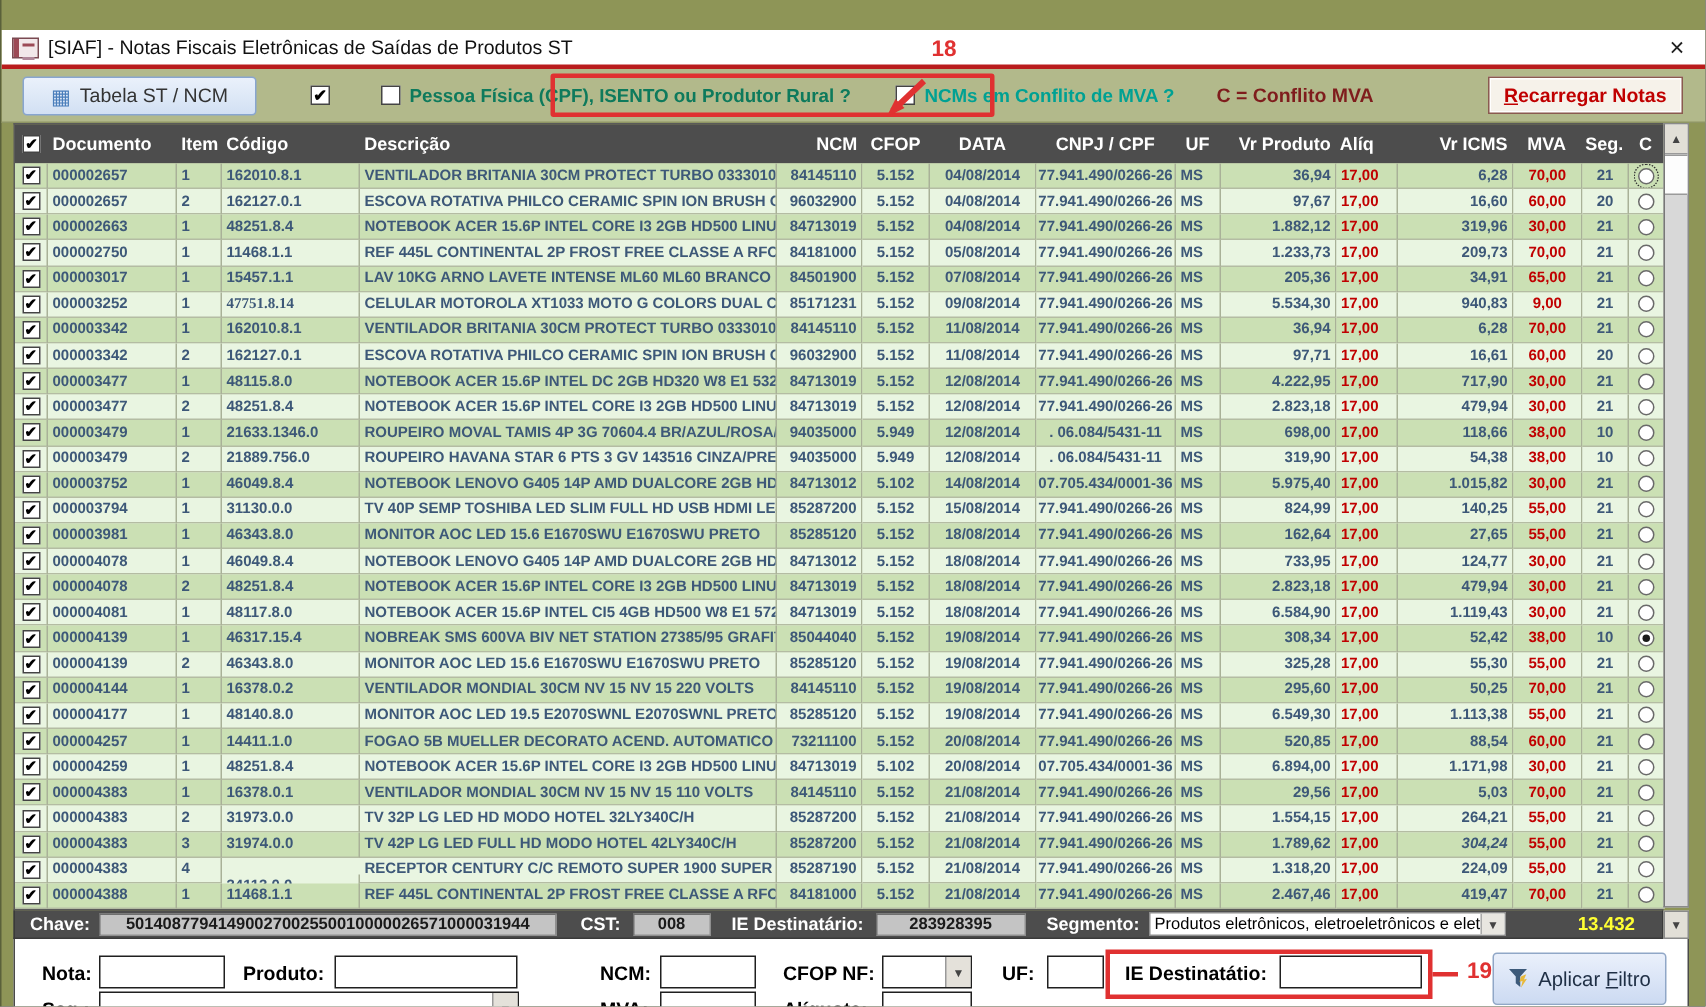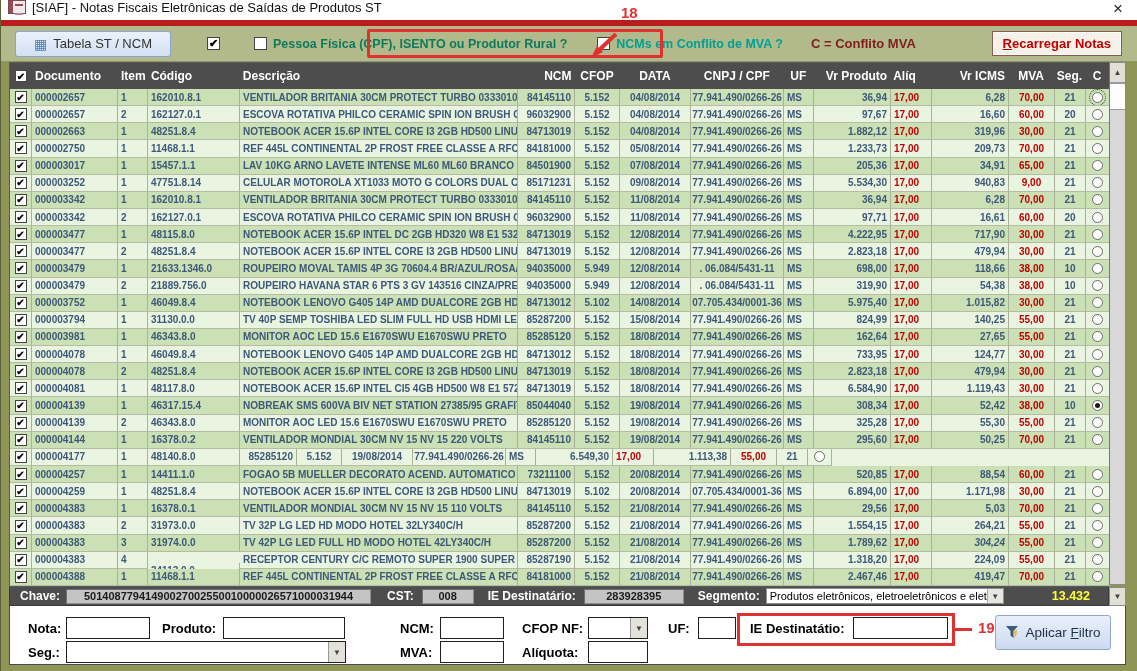--- a/index.html
+++ b/index.html
@@ -3,21 +3,21 @@
 <meta charset="utf-8">
 <style>
   * { margin:0; padding:0; box-sizing:border-box; }
   html,body { background:#666; }
   .window{
     position:relative; width:1137px; height:671px; overflow:hidden;
     background:#8e9557; font-family:"Liberation Sans", sans-serif;
     border-left:1px solid #5a613a;
   }
   
-  .titlebar{ height:26px; background:#fff; display:flex; align-items:flex-start; border-bottom:6px solid #b91c1c;}
+  .titlebar{ height:26px; background:#fff; display:flex; align-items:center; border-bottom:3px solid #b91c1c;margin-top:20px;}
   .form-icon{ width:18px; height:14px; margin:0 6px 0 7px; border:1px solid #7a4a52; background:
      linear-gradient(to right,#9c4a56 0 4px,#f2e8ea 4px);
      position:relative; }
   .form-icon::after{ content:""; position:absolute; left:6px; top:3px; width:8px; height:7px;
      border-top:2px solid #9c4a56; border-bottom:2px solid #b0889a;}
   .title-text{ font-size:13px; color:#111; }
   .close-x{ margin-left:auto; margin-right:14px; font-size:17px; color:#222; cursor:pointer; line-height:1;}
   
   .toolbar{ position:relative; height:36px; background:#b2b98b; display:flex; align-items:center; border-bottom:1px solid #8f9665;}
   .btn-tabela{
@@ -268,21 +268,21 @@
             <div class="tcell al-c" style="width: 24px;">
               <span class="radio"></span>
             </div>
           </div>
           <div class="trow light">
             <div class="tcell chkcell" style="width: 22px;">
               <span class="cb rowchk">✔</span>
             </div>
             <div class="tcell al-l" style="width: 86px;">000003252</div>
             <div class="tcell al-l" style="width: 30px;">1</div>
-            <div class="tcell al-l" style="width: 92px;">47751.8.14</div>
+            <div class="tcell al-l" style="width: 92px; font-family: Liberation Serif, serif;">47751.8.14</div>
             <div class="tcell al-l" style="width: 278px;">CELULAR MOTOROLA XT1033 MOTO G COLORS DUAL CH</div>
             <div class="tcell al-r" style="width: 57px;">85171231</div>
             <div class="tcell al-c" style="width: 45px;">5.152</div>
             <div class="tcell al-c" style="width: 71px;">09/08/2014</div>
             <div class="tcell al-c" style="width: 93px;">77.941.490/0266-26</div>
             <div class="tcell al-l" style="width: 30px;">MS</div>
             <div class="tcell al-r" style="width: 77px;">5.534,30</div>
             <div class="tcell al-l red" style="width: 41px;">17,00</div>
             <div class="tcell al-r" style="width: 77px;">940,83</div>
             <div class="tcell al-c red" style="width: 46px;">9,00</div>
@@ -621,20 +621,21 @@
               <span class="radio"></span>
             </div>
           </div>
           <div class="trow light">
             <div class="tcell chkcell" style="width: 22px;">
               <span class="cb rowchk">✔</span>
             </div>
             <div class="tcell al-l" style="width: 86px;">000004177</div>
             <div class="tcell al-l" style="width: 30px;">1</div>
             <div class="tcell al-l" style="width: 92px;">48140.8.0</div>
+            <div class="tcell al-l" style="width: 278px;">MONITOR AOC LED 19.5 E2070SWNL E2070SWNL PRETO</div>
             <div class="tcell al-r" style="width: 57px;">85285120</div>
             <div class="tcell al-c" style="width: 45px;">5.152</div>
             <div class="tcell al-c" style="width: 71px;">19/08/2014</div>
             <div class="tcell al-c" style="width: 93px;">77.941.490/0266-26</div>
             <div class="tcell al-l" style="width: 30px;">MS</div>
             <div class="tcell al-r" style="width: 77px;">6.549,30</div>
             <div class="tcell al-l red" style="width: 41px;">17,00</div>
             <div class="tcell al-r" style="width: 77px;">1.113,38</div>
             <div class="tcell al-c red" style="width: 46px;">55,00</div>
             <div class="tcell al-c" style="width: 31px;">21</div>

